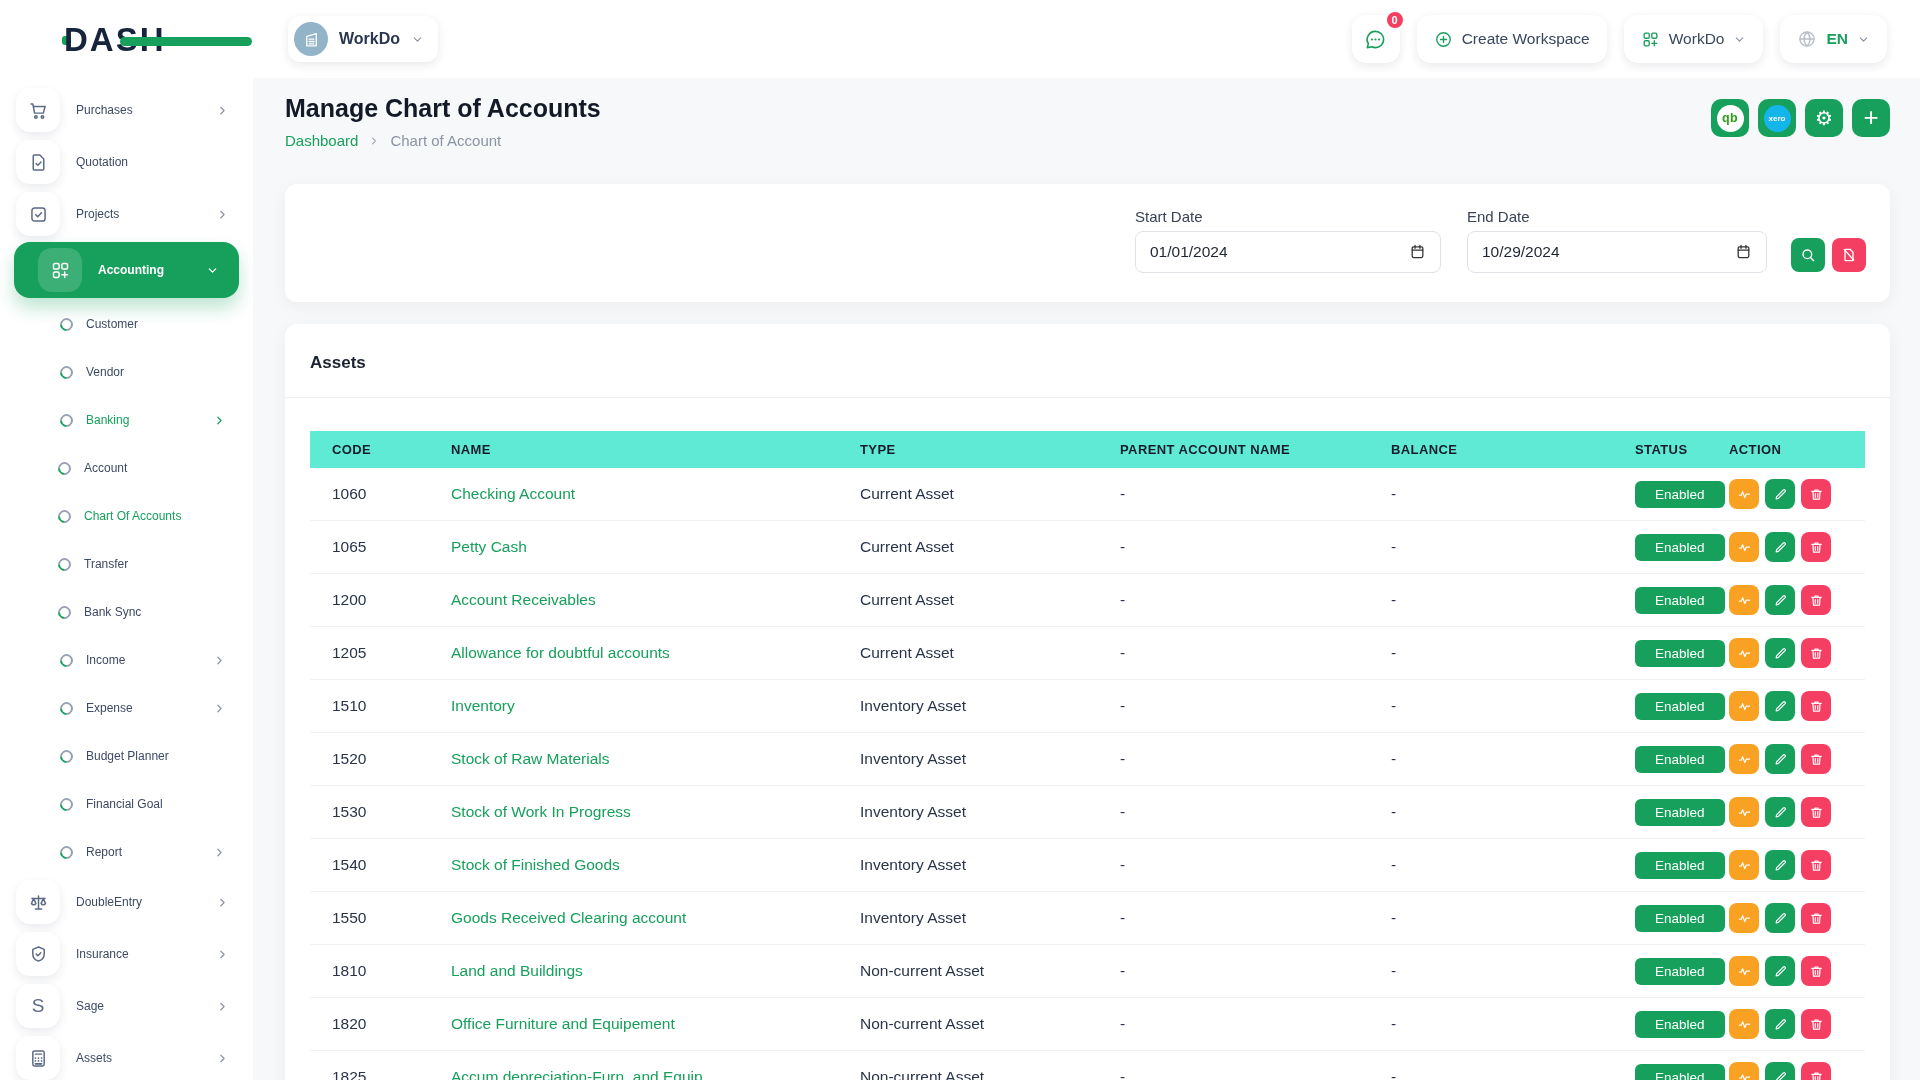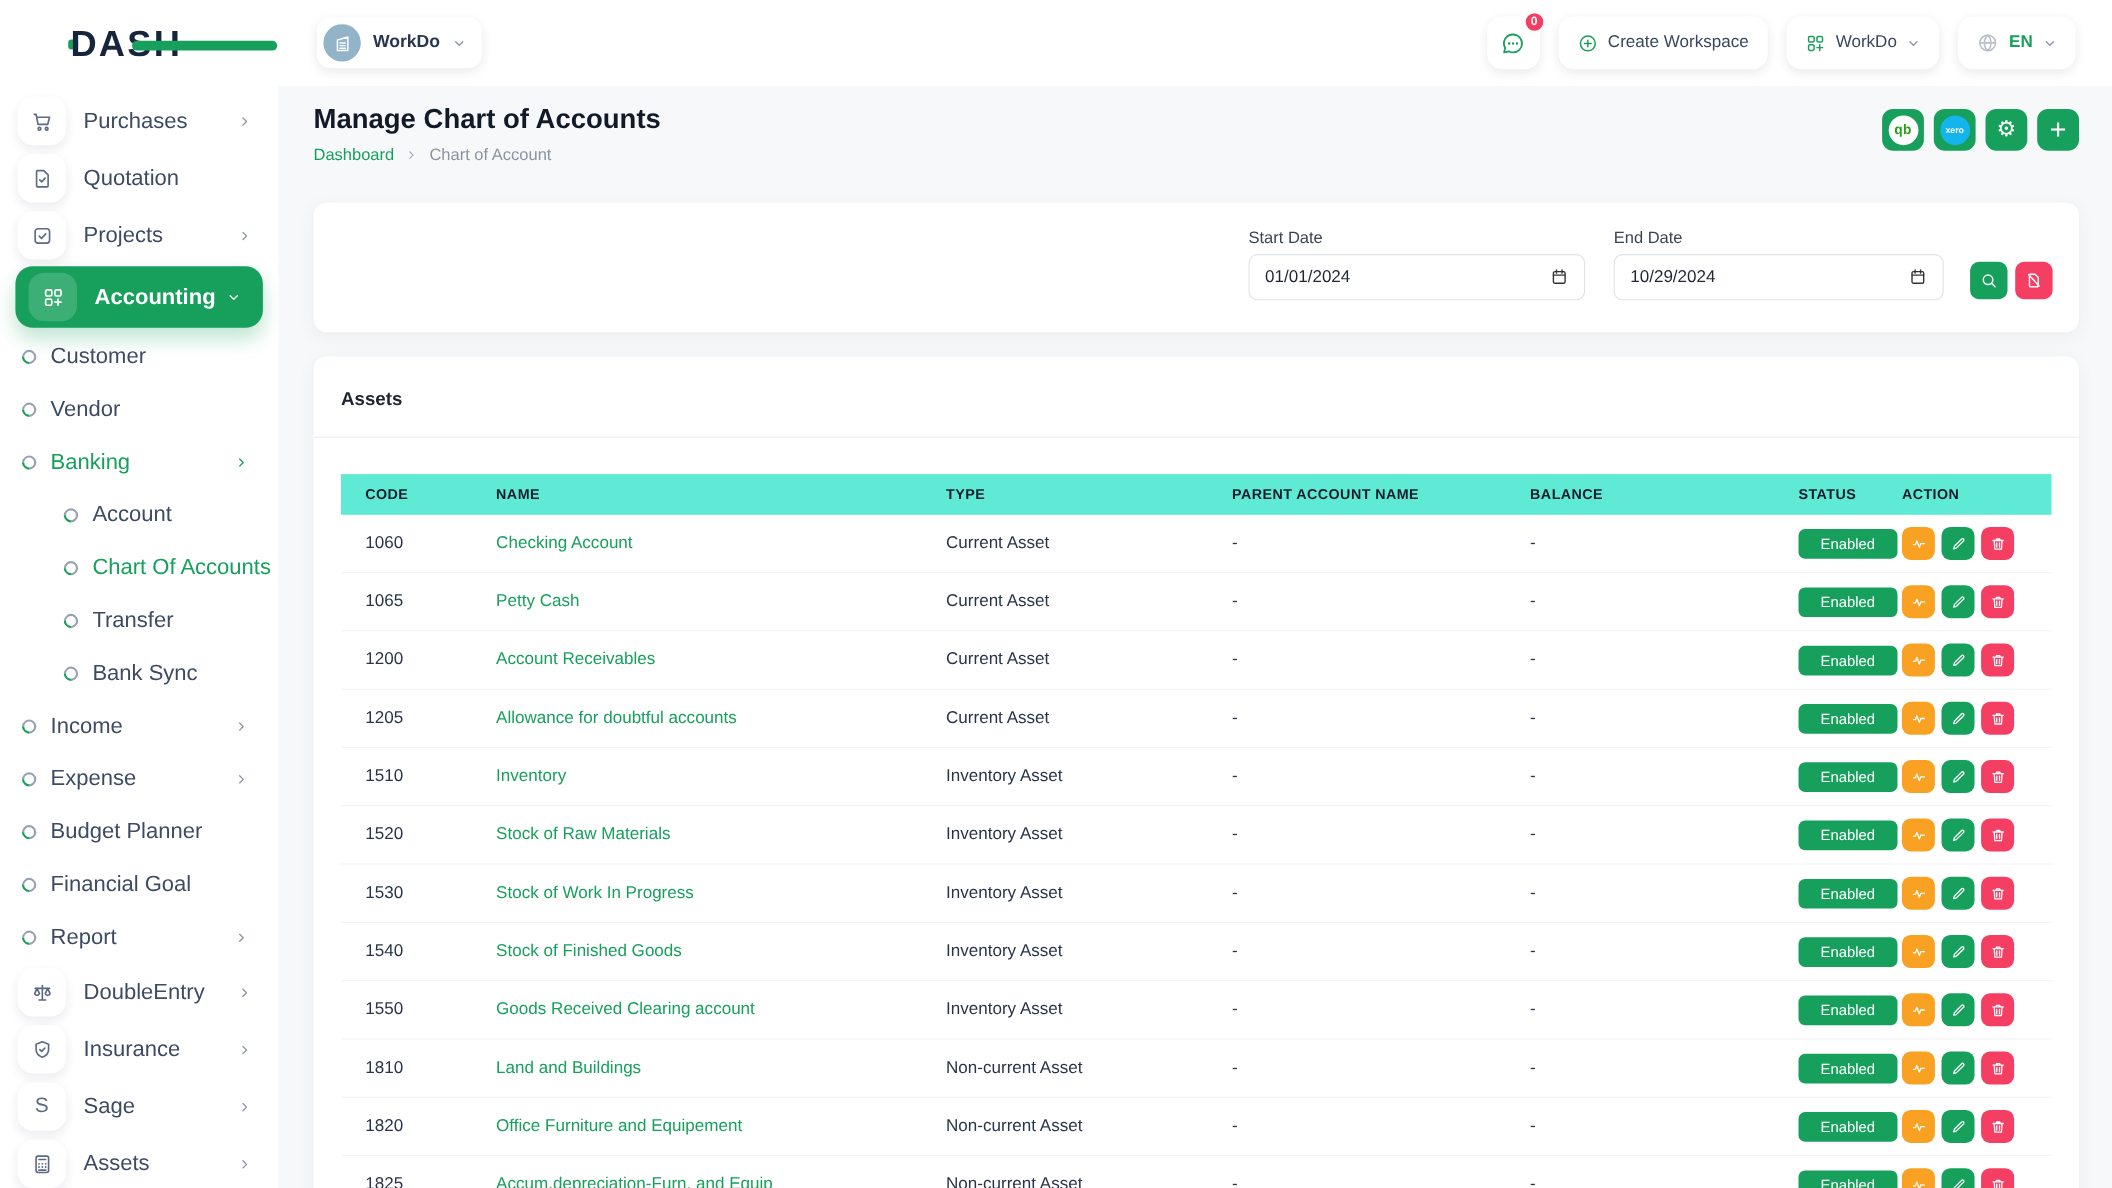--- a/index.html
+++ b/index.html
@@ -34,29 +34,29 @@
   .pill .lab{font-weight:500}
   .en-lab{color:var(--accent);font-weight:700}
 
   
   .sidebar{position:absolute;left:0;top:78px;bottom:0;width:253px;overflow:hidden;padding-top:6px;box-sizing:border-box;background:#fff}
   .sd-item{position:relative;display:flex;align-items:center;cursor:pointer}
   .sd-item.top{height:52px;padding-left:16px}
   .sd-item .tile{width:44px;height:44px;border-radius:14px;background:#fff;box-shadow:0 4px 10px rgba(24,35,68,.09);
     display:flex;align-items:center;justify-content:center;color:#5b6a85;margin-right:16px;flex:none}
   .sd-item .tile svg{width:21px;height:21px}
-  .sd-item .lbl{font-size:20px;color:#3d4a63;font-weight:500;white-space:nowrap}
+  .sd-item .lbl{font-size:12px;color:#3d4a63;font-weight:500;white-space:nowrap}
   .sd-item .chev{position:absolute;right:24px;color:#8a94a4}
   .sd-item .chev svg{width:13px;height:13px;stroke-width:2.2}
-  .sd-item.active{margin:2px 14px;background:var(--accent);border-radius:16px;height:56px;padding-left:12px;
+  .sd-item.active{margin:2px 14px;background:var(--accent);border-radius:16px;height:56px;padding-left:24px;
     box-shadow:0 10px 18px rgba(23,160,92,.28)}
   .sd-item.active .tile{background:rgba(255,255,255,.16);box-shadow:none;color:#fff}
   .sd-item.active .lbl{color:#fff;font-weight:700}
   .sd-item.active .chev{color:#fff;right:20px}
-  .sd-item.sub{height:48px;padding-left:20px}
+  .sd-item.sub{height:48px;padding-left:60px}
   .sd-item.subsub{height:48px;padding-left:58px}
   .bullet{width:9px;height:9px;border-radius:50%;border:2px solid #98a2b2;border-left-color:var(--accent);
     transform:rotate(-45deg);margin-right:13px;flex:none}
   .sd-item.green .lbl{color:var(--accent)}
   .sd-item.green .chev{color:var(--accent)}
   .sd-item.sub .chev{right:27px}
   .s-letter{font-size:19px;color:#5b6a85;font-weight:400}
 
   
   .main{position:absolute;left:253px;top:78px;right:0;bottom:0;background:#f7f8f9;

